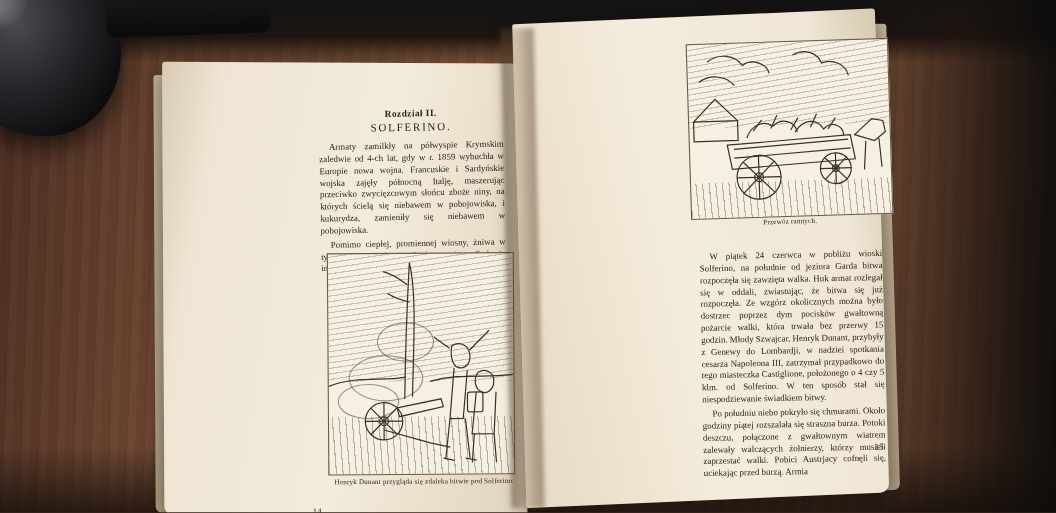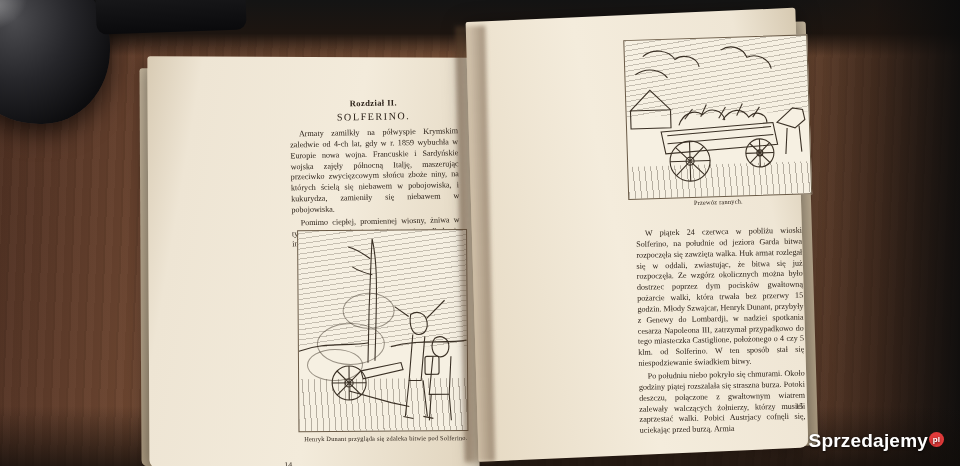--- a/index.html
+++ b/index.html
@@ -309,17 +309,14 @@
 
     <div class="col right-text">
       <p class="para">W piątek 24 czerwca w pobliżu wioski Solferino, na południe od jeziora Garda bitwa rozpoczęła się zawzięta walka. Huk armat rozlegał się w oddali, zwiastując, że bitwa się już rozpoczęła. Ze wzgórz okolicznych można było dostrzec poprzez dym pocisków gwałtowną pożarcie walki, która trwała bez przerwy 15 godzin. Młody Szwajcar, Henryk Dunant, przybyły z Genewy do Lombardji, w nadziei spotkania cesarza Napoleona III, zatrzymał przypadkowo do tego miasteczka Castiglione, położonego o 4 czy 5 klm. od Solferino. W ten sposób stał się niespodziewanie świadkiem bitwy.</p>
       <p class="para">Po południu niebo pokryło się chmurami. Około godziny piątej rozszalała się straszna burza. Potoki deszczu, połączone z gwałtownym wiatrem zalewały walczących żołnierzy, którzy musieli zaprzestać walki. Pobici Austrjacy cofnęli się, uciekając przed burzą. Armia</p>
     </div>
     <div class="folio folio-right">15</div>
 
     <div class="gutter"></div>
   </div>
 
-  <div class="watermark">
-    <span>Sprzedajemy</span><span class="wm-dot">pl</span>
-  </div>
 
 </div>
 
 </body></html>

